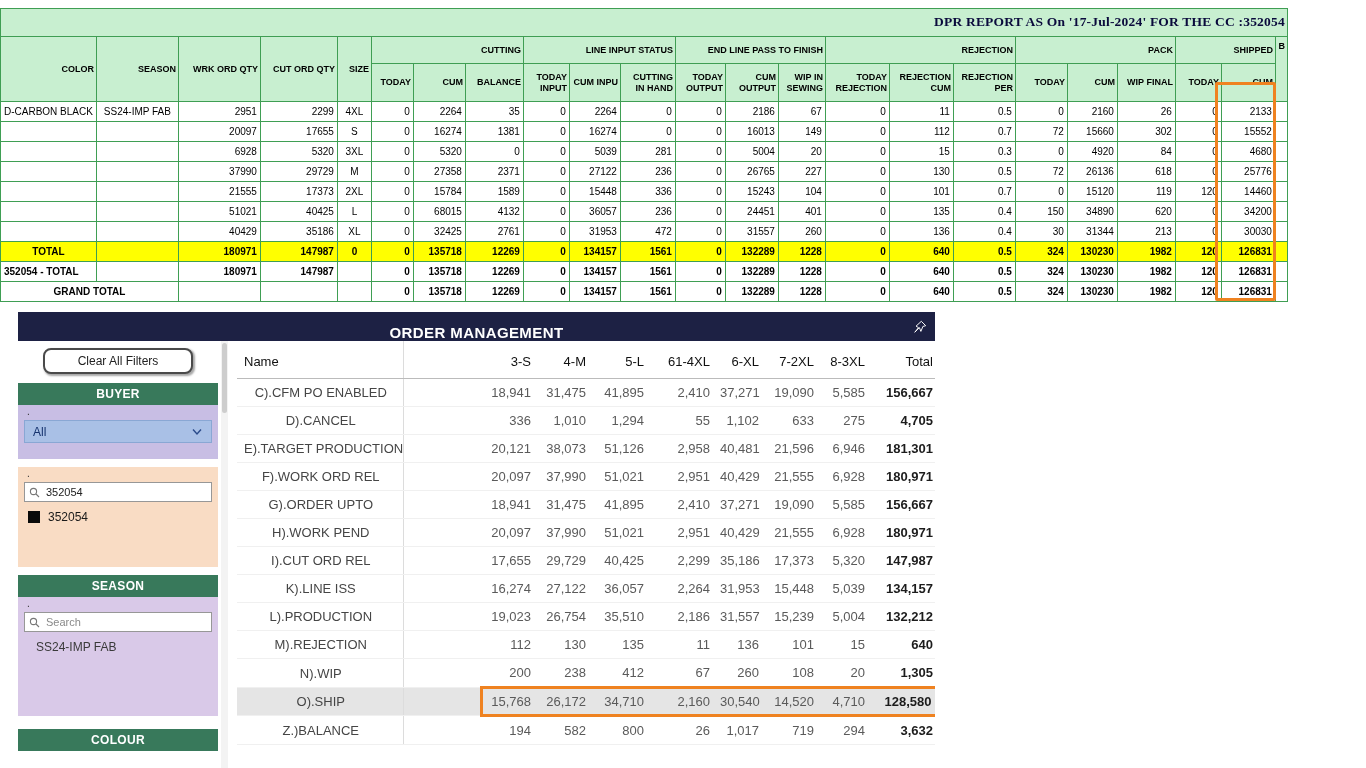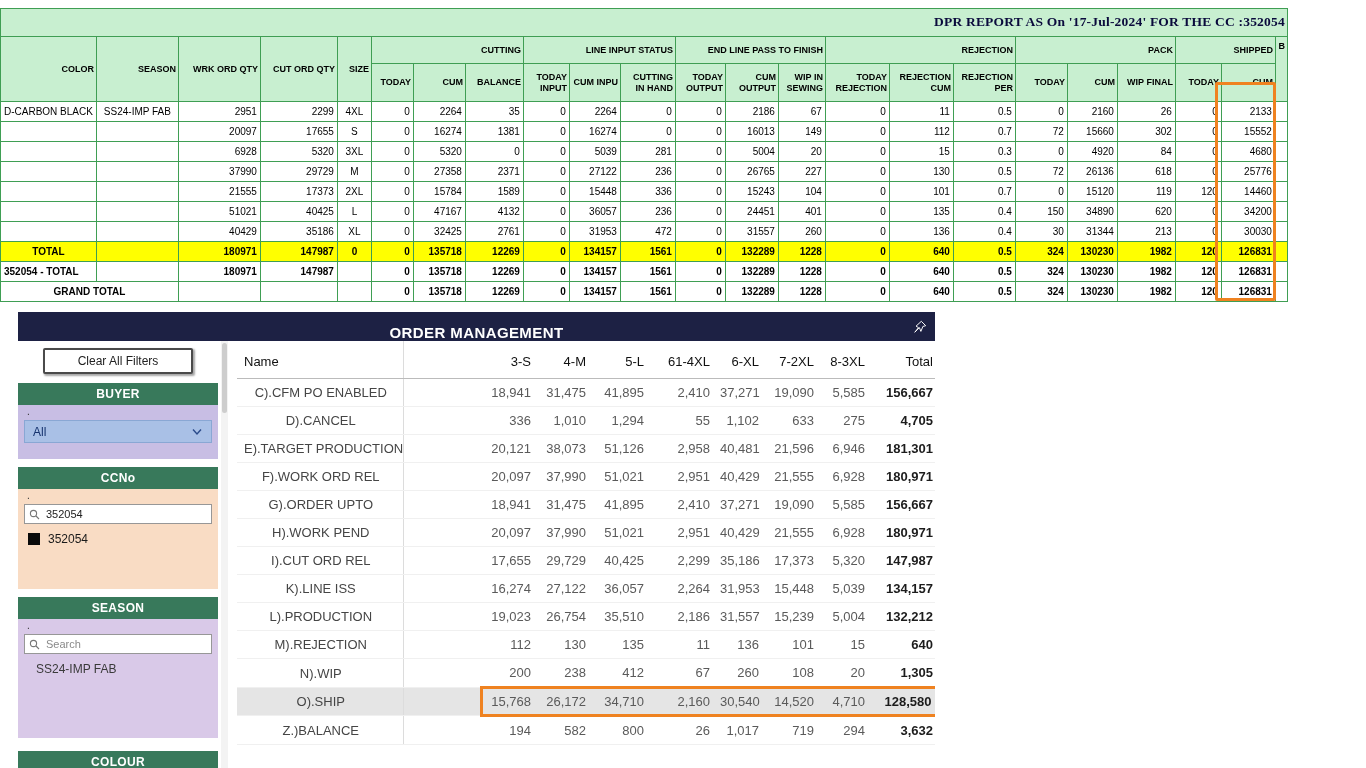--- a/index.html
+++ b/index.html
@@ -31,21 +31,21 @@
   
   .om{position:absolute;left:18px;top:312px;width:917px;height:456px;background:#fff;overflow:hidden}
   .om-head{height:29px;background:var(--navy);color:#fff;display:flex;align-items:flex-end;justify-content:center;position:relative;font-size:15px;font-weight:700;letter-spacing:.4px}
   .om-head .pin{position:absolute;right:8px;top:8px;cursor:pointer}
   .om-body{display:flex;height:427px}
   .sidebar{width:200px;flex:none}
   .sb-scroll{width:7px;flex:none;background:#f3f3f3;margin-left:3px;position:relative}
   .sb-scroll .thumb{position:absolute;top:2px;left:1px;width:5px;height:70px;background:#cdcdcd;border-radius:3px}
   .main{flex:1;padding-left:9px}
 
-  .clear-btn{margin:7px auto 9px;width:150px;height:26px;line-height:22px;text-align:center;background:#fff;border:2px solid #4a4a4a;box-shadow:1.5px 1.5px 2px rgba(0,0,0,.35);font-size:12px;color:#222;border-radius:2px;cursor:pointer}
+  .clear-btn{margin:7px auto 9px;width:150px;height:26px;line-height:22px;text-align:center;background:#fff;border:2px solid #4a4a4a;box-shadow:1.5px 1.5px 2px rgba(0,0,0,.35);font-size:12px;color:#222;border-radius:8px;cursor:pointer}
   .slicer{margin:0 0 8px}
   .sl-head{height:22px;background:var(--slicer-green);color:#fff;font-weight:700;font-size:12px;display:flex;align-items:center;justify-content:center;letter-spacing:.3px}
   .sl-body{padding:1px 6px 8px}
   .buyer-body{background:#C8BEE4;height:54px}
   .ccno-body{background:#F9DCC4;height:100px}
   .season-body{background:#D9C9E8;height:119px}
   .dot{font-size:10px;color:#333;padding:1px 0 3px 3px;line-height:10px}
   .dropdown{height:23px;background:#A9C0E6;border:1px solid #89A7D4;display:flex;align-items:center;justify-content:space-between;padding:0 8px;color:#16336E;font-size:12px;cursor:pointer}
   .searchbox{height:20px;background:#fff;border:1px solid #979797;display:flex;align-items:center;padding:0 4px;gap:4px}
   .searchbox input{border:none;outline:none;background:transparent;font-size:11px;color:#222;flex:1;width:100%;font-family:"Liberation Sans",sans-serif}
@@ -262,21 +262,21 @@
           <td class="rgt">14460</td>
           <td></td>
         </tr>
         <tr>
           <td class="lft"></td>
           <td class="ctr"></td>
           <td class="rgt">51021</td>
           <td class="rgt">40425</td>
           <td class="ctr">L</td>
           <td class="rgt">0</td>
-          <td class="rgt">47167</td>
+          <td class="rgt">68015</td>
           <td class="rgt">4132</td>
           <td class="rgt">0</td>
           <td class="rgt">36057</td>
           <td class="rgt">236</td>
           <td class="rgt">0</td>
           <td class="rgt">24451</td>
           <td class="rgt">401</td>
           <td class="rgt">0</td>
           <td class="rgt">135</td>
           <td class="rgt">0.4</td>
@@ -409,21 +409,20 @@
             <div class="dropdown">
               <span>All</span>
               <svg width="12" height="8" viewBox="0 0 12 8">
                   <path d="M2 1.5 L6 6 L10 1.5" stroke="#2A4A8A" stroke-width="1.4" fill="none"></path>
                 </svg>
             </div>
           </div>
         </div>
 
         <div class="slicer">
-          <div class="sl-head">CCNo</div>
           <div class="sl-body ccno-body">
             <div class="dot">.</div>
             <div class="searchbox">
               <svg width="11" height="11" viewBox="0 0 11 11">
                   <circle cx="4.5" cy="4.5" r="3.1" fill="none" stroke="#777" stroke-width="1.1"></circle>
                   <line x1="7" y1="7" x2="10" y2="10" stroke="#777" stroke-width="1.1"></line>
                 </svg>
               <input type="text" value="352054" style="">
             </div>
             <div class="check-row">

